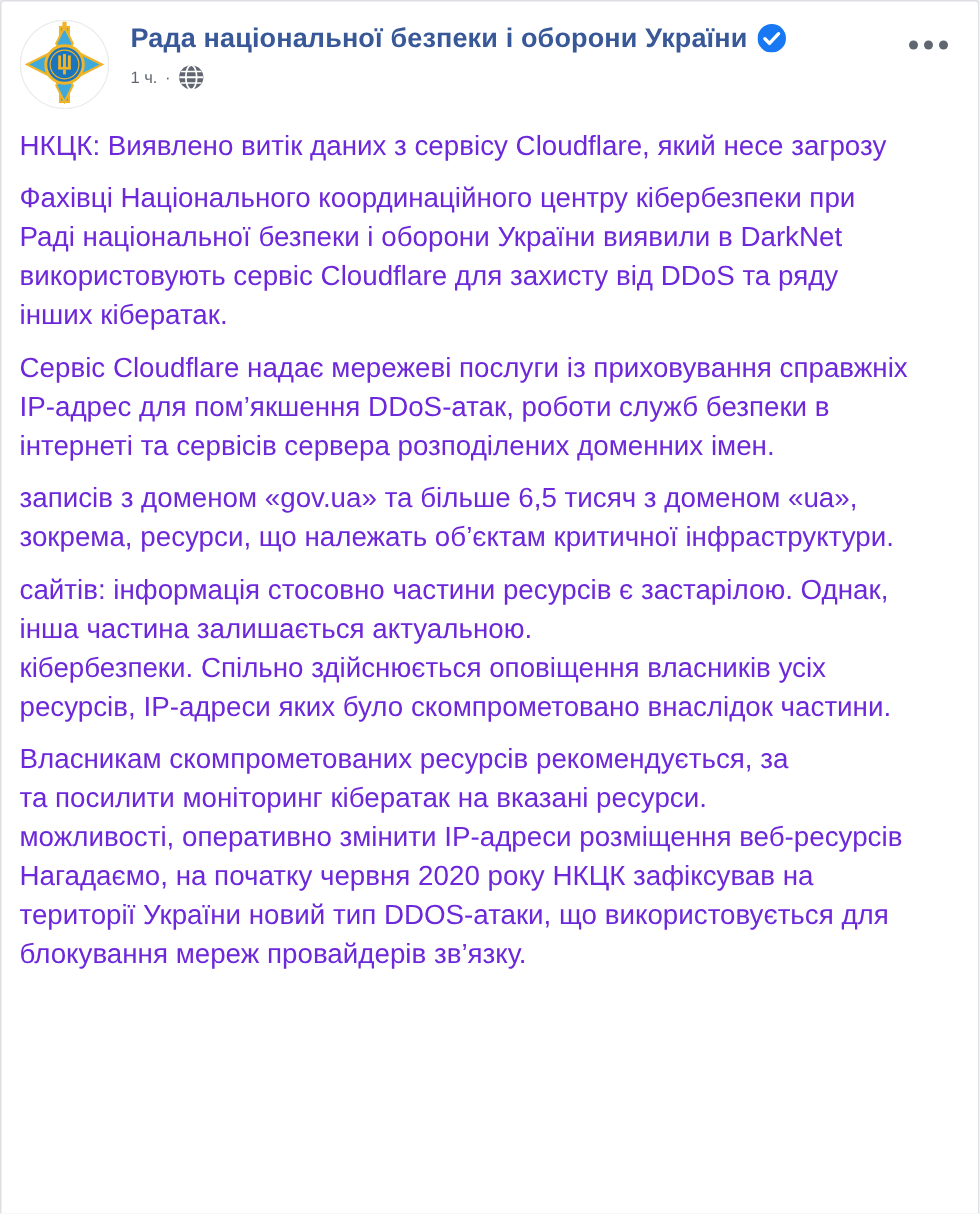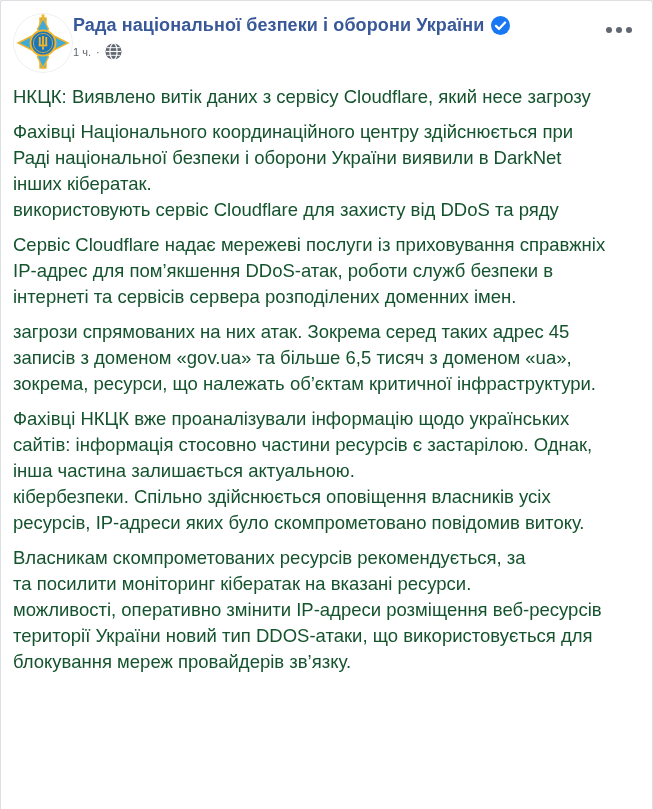--- a/index.html
+++ b/index.html
@@ -26,21 +26,21 @@
   }
   .avatar {
     display: block;
     width: 60px;
     height: 60px;
     border-radius: 50%;
     overflow: hidden;
     flex: 0 0 auto;
     cursor: pointer;
   }
-  .head-text { padding-top: 2px; }
+  .head-text { margin-left: 14px; padding-top: 2px; }
   .title-row { display: flex; align-items: center; }
   .page-name {
     font-size: 18px;
     font-weight: bold;
     color: #385898;
     text-decoration: none;
     letter-spacing: 0.1px;
     cursor: pointer;
   }
   .badge { display: inline-flex; margin-left: 7px; }
@@ -68,21 +68,21 @@
     display: block;
     width: 6px;
     height: 6px;
     border-radius: 50%;
     background: #606770;
   }
   
   .content {
     padding: 0 2px 0 12px;
     margin-top: 11px;
-    color: #14532d;
+    color: #6d28d9;
     font-size: 18.5px;
     line-height: 26px;
   }
   .paragraph { margin: 0 0 9px 0; }
   .paragraph:last-child { margin-bottom: 12px; }
   .line { display: block; white-space: nowrap; }
 </style>
 </head>
 <body>
 
@@ -149,44 +149,43 @@
           <i></i>
         </span>
     </button>
   </div>
 
   <div class="content">
       <div class="paragraph">
         <span class="line">НКЦК: Виявлено витік даних з сервісу Cloudflare, який несе загрозу</span>
       </div>
       <div class="paragraph">
-        <span class="line">Фахівці Національного координаційного центру здійснюється при</span>
+        <span class="line">Фахівці Національного координаційного центру кібербезпеки при</span>
         <span class="line">Раді національної безпеки і оборони України виявили в DarkNet</span>
+        <span class="line">використовують сервіс Cloudflare для захисту від DDoS та ряду</span>
         <span class="line">інших кібератак.</span>
-        <span class="line">використовують сервіс Cloudflare для захисту від DDoS та ряду</span>
       </div>
       <div class="paragraph">
         <span class="line">Сервіс Cloudflare надає мережеві послуги із приховування справжніх</span>
         <span class="line">IP-адрес для пом’якшення DDoS-атак, роботи служб безпеки в</span>
         <span class="line">інтернеті та сервісів сервера розподілених доменних імен.</span>
       </div>
       <div class="paragraph">
-        <span class="line">загрози спрямованих на них атак. Зокрема серед таких адрес 45</span>
         <span class="line">записів з доменом «gov.ua» та більше 6,5 тисяч з доменом «ua»,</span>
         <span class="line">зокрема, ресурси, що належать об’єктам критичної інфраструктури.</span>
       </div>
       <div class="paragraph">
-        <span class="line">Фахівці НКЦК вже проаналізували інформацію щодо українських</span>
         <span class="line">сайтів: інформація стосовно частини ресурсів є застарілою. Однак,</span>
         <span class="line">інша частина залишається актуальною.</span>
         <span class="line">кібербезпеки. Спільно здійснюється оповіщення власників усіх</span>
-        <span class="line">ресурсів, IP-адреси яких було скомпрометовано повідомив витоку.</span>
+        <span class="line">ресурсів, IP-адреси яких було скомпрометовано внаслідок частини.</span>
       </div>
       <div class="paragraph">
         <span class="line">Власникам скомпрометованих ресурсів рекомендується, за</span>
         <span class="line">та посилити моніторинг кібератак на вказані ресурси.</span>
         <span class="line">можливості, оперативно змінити IP-адреси розміщення веб-ресурсів</span>
+        <span class="line">Нагадаємо, на початку червня 2020 року НКЦК зафіксував на</span>
         <span class="line">території України новий тип DDOS-атаки, що використовується для</span>
         <span class="line">блокування мереж провайдерів зв’язку.</span>
       </div>
     </div>
 
 </div>
 
 </body></html>

